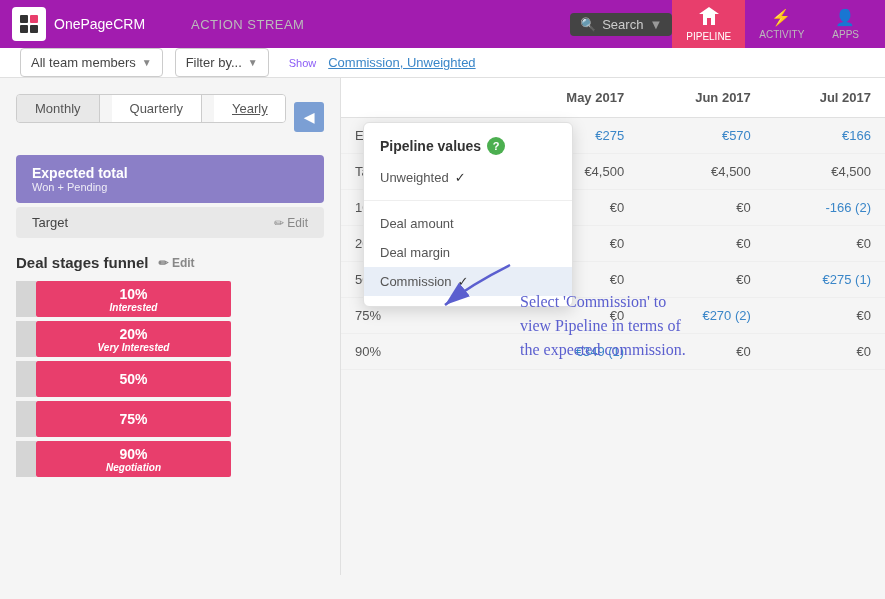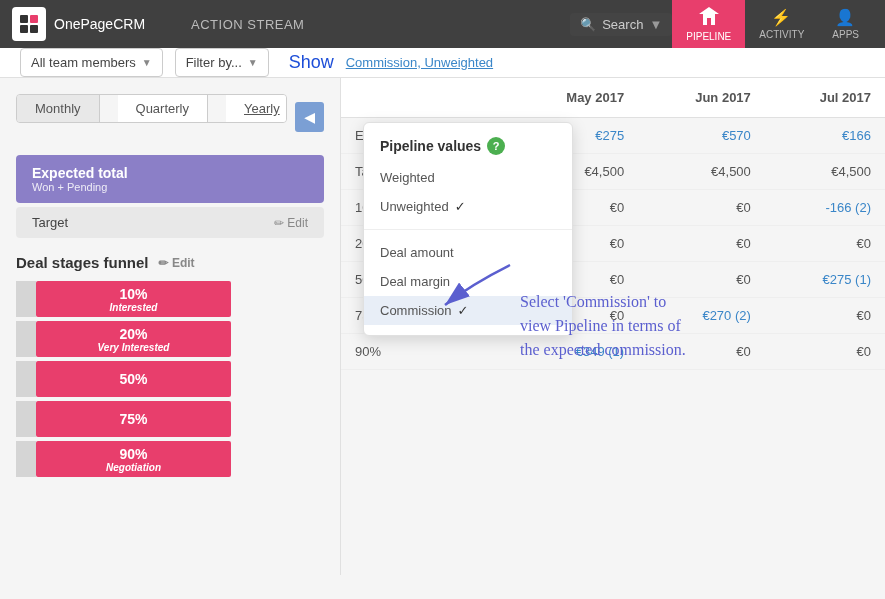--- a/index.html
+++ b/index.html
@@ -1,20 +1,20 @@
 <!DOCTYPE html>
 <html><head>
   <meta charset="utf-8">
   <style>
     * { box-sizing: border-box; margin: 0; padding: 0; }
     body { font-family: -apple-system, BlinkMacSystemFont, 'Segoe UI', Arial, sans-serif; font-size: 13px; background: #f5f5f5; width: 885px; height: 599px; overflow: hidden; }
 
     
     .top-nav {
-      background: #404040;
+      background: #a21caf;
       height: 48px;
       display: flex;
       align-items: center;
       padding: 0 12px;
       gap: 0;
     }
     .logo-area {
       display: flex;
       align-items: center;
       gap: 8px;
@@ -95,41 +95,41 @@
       gap: 6px;
       border: 1px solid #ccc;
       border-radius: 4px;
       padding: 6px 10px;
       background: white;
       cursor: pointer;
       font-size: 13px;
       color: #444;
     }
     .dropdown-btn .caret { font-size: 10px; color: #888; }
-    .show-label { margin-left: 8px; font-size: 18px; color: #1d4ed8; }
+    .show-label { margin-left: 8px; font-size: 11px; color: #8b5cf6; }
     .show-value { color: #3a86c8; text-decoration: underline; font-size: 13px; cursor: pointer; }
 
     
     .main-content {
       display: flex;
       flex-direction: row;
       height: calc(599px - 48px - 54px);
       overflow: hidden;
     }
 
     
     .left-panel {
       width: 340px;
       padding: 16px 16px 0 16px;
       flex-shrink: 0;
     }
 
     .period-tabs {
       display: flex;
-      gap: 18px;
+      gap: 12px;
       margin-bottom: 16px;
       border: 1px solid #ccc;
       border-radius: 4px;
       overflow: hidden;
       width: fit-content;
       align-items: center;
     }
     .period-tab {
       padding: 6px 18px;
       cursor: pointer;
@@ -498,23 +498,20 @@
   </div>
 </div>
 
 <div class="dropdown-popup">
   <div class="popup-title">
     <span>Pipeline values</span>
     <div class="help-icon">?</div>
   </div>
 
   <div class="popup-item">
-    <span>Weighted</span>
-  </div>
-  <div class="popup-item">
     <span>Unweighted</span>
     <span class="check">✓</span>
   </div>
 
   <hr class="popup-divider">
 
   <div class="popup-item">
     <span>Deal amount</span>
   </div>
   <div class="popup-item">

